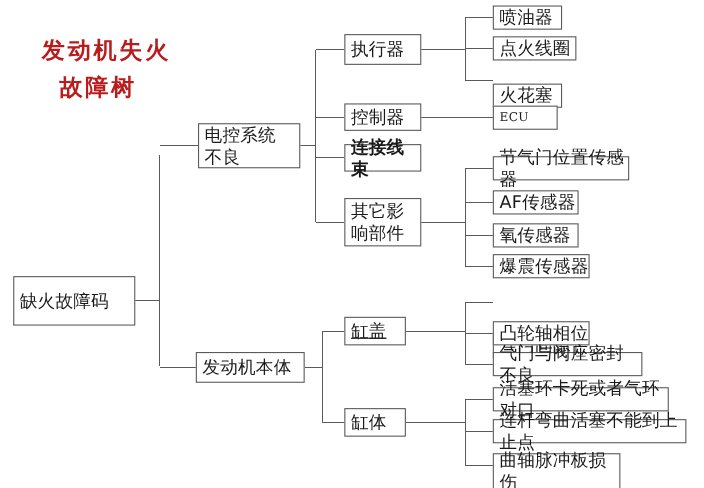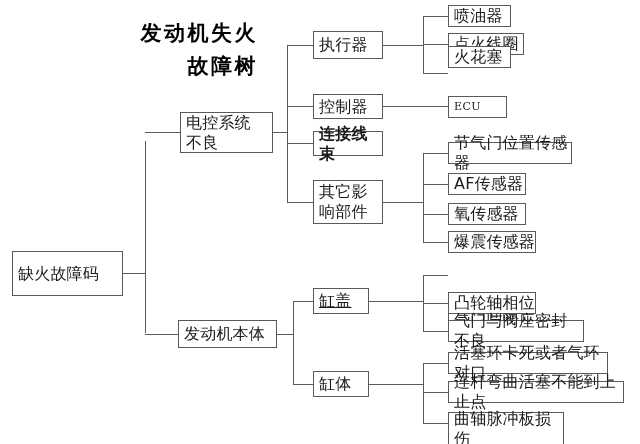--- a/index.html
+++ b/index.html
@@ -41,31 +41,30 @@
     align-items: center;
   }
   .node.latin {
     font-family: "DejaVu Serif", "Liberation Serif", serif;
     font-size: 11px;
     letter-spacing: 0.4px;
   }
   #title {
     position: absolute;
     left: 38px;
-    top: 17px;
+    top: 30px;
     width: 220px;
-    color: #000000;
+    color: #b91c1c;
     font-family: "DejaVu Sans", "Liberation Sans", sans-serif;
     font-weight: bold;
     font-size: 21px;
     line-height: 1.55;
     letter-spacing: 2.5px;
     white-space: pre-line;
     z-index: 4;
-    text-align: right;
   }
   #title .l2 { margin-left: 16px; display: inline-block; }
 </style>
 </head>
 <body>
 
 <div id="canvas">
 
   <div id="title"><span>发动机失火</span>
 <span class="l2">故障树</span></div>
@@ -116,21 +115,21 @@
       <div class="node" style="left: 178px; top: 320px; width: 99px; height: 28px; text-align: center;"><span>发动机本体</span></div>
       <div class="node" style="left: 313px; top: 31px; width: 70px; height: 28px;"><span>执行器</span></div>
       <div class="node" style="left: 313px; top: 94px; width: 70px; height: 25px;"><span>控制器</span></div>
       <div class="node" style="left: 313px; top: 131px; width: 70px; height: 25px; font-weight: bold;"><span>连接线束</span></div>
       <div class="node multi" style="left: 313px; top: 180px; width: 70px; height: 44px;"><span>其它影
 响部件</span></div>
       <div class="node" style="left: 313px; top: 288px; width: 56px; height: 26px; text-decoration: underline;"><span>缸盖</span></div>
       <div class="node" style="left: 313px; top: 371px; width: 56px; height: 26px;"><span>缸体</span></div>
       <div class="node" style="left: 448px; top: 5px; width: 63px; height: 22px;"><span>喷油器</span></div>
       <div class="node" style="left: 448px; top: 33px; width: 76px; height: 22px;"><span>点火线圈</span></div>
-      <div class="node" style="left: 448px; top: 46px; width: 63px; height: 22px;"><span>火花塞</span></div>
+      <div class="node" style="left: 448px; top: 76px; width: 63px; height: 22px;"><span>火花塞</span></div>
       <div class="node latin" style="left: 448px; top: 96px; width: 59px; height: 22px;"><span>ECU</span></div>
       <div class="node" style="left: 448px; top: 142px; width: 124px; height: 22px;"><span>节气门位置传感器</span></div>
       <div class="node" style="left: 448px; top: 173px; width: 78px; height: 22px; align-items: center;"><span>AF传感器</span></div>
       <div class="node" style="left: 448px; top: 203px; width: 78px; height: 22px;"><span>氧传感器</span></div>
       <div class="node" style="left: 448px; top: 231px; width: 88px; height: 22px;"><span>爆震传感器</span></div>
       <div class="node" style="left: 448px; top: 264px; width: 76px; height: 22px; margin-top: 39px;"><span>气门间隙</span></div>
       <div class="node" style="left: 448px; top: 292px; width: 88px; height: 22px;"><span>凸轮轴相位</span></div>
       <div class="node" style="left: 448px; top: 320px; width: 136px; height: 22px;"><span>气门与阀座密封不良</span></div>
       <div class="node" style="left: 448px; top: 352px; width: 160px; height: 22px;"><span>活塞环卡死或者气环对口</span></div>
       <div class="node" style="left: 448px; top: 381px; width: 176px; height: 22px;"><span>连杆弯曲活塞不能到上止点</span></div>

